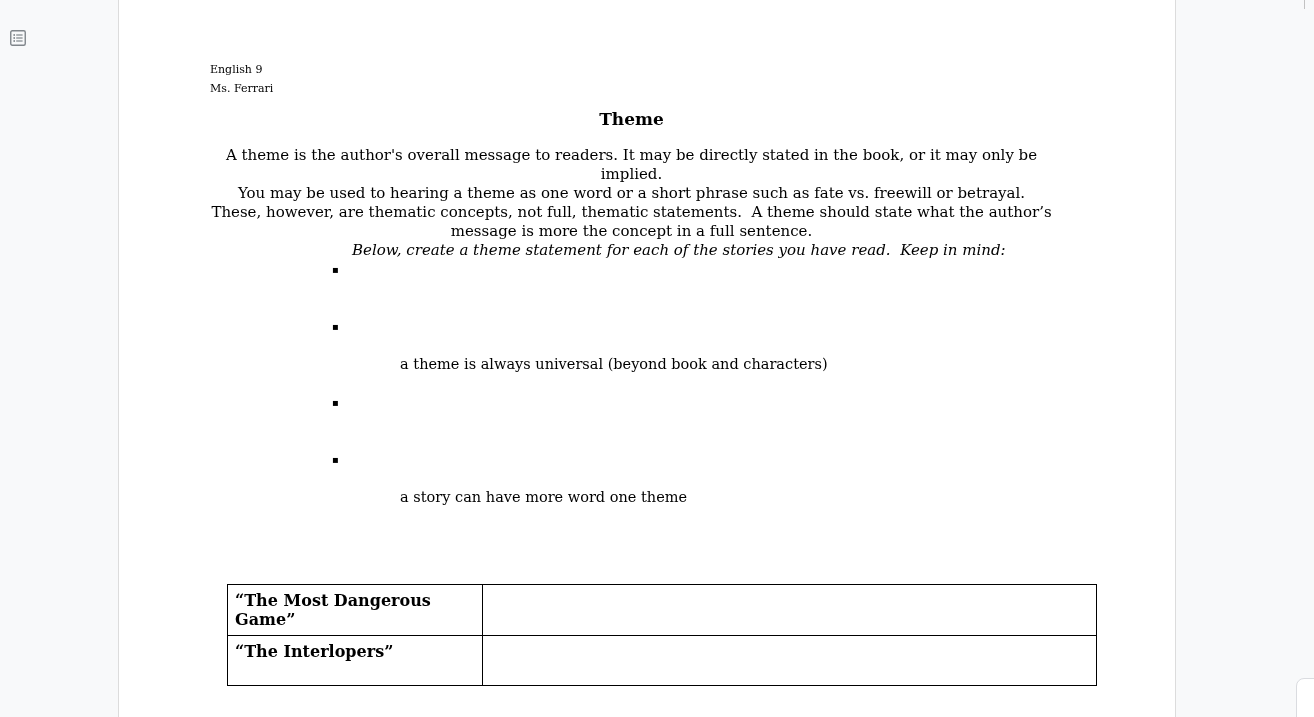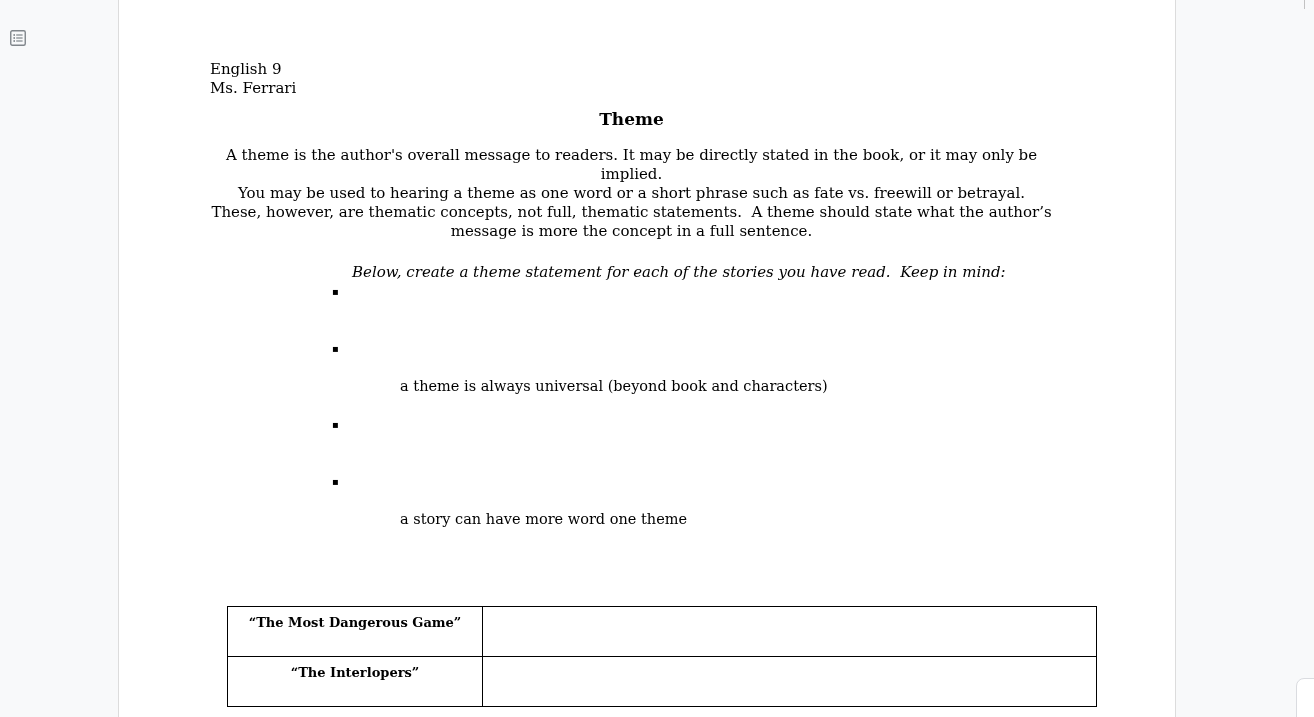--- a/index.html
+++ b/index.html
@@ -26,40 +26,39 @@
     background: #ffffff;
     border-left: 1px solid #dcdcdc;
     border-right: 1px solid #dcdcdc;
     box-sizing: border-box;
   }
   .content {
     padding: 60px 122px 0 91px;
     color: #000;
   }
   .header-line {
-    font-size: 15px;
+    font-size: 11px;
     line-height: 19px;
     white-space: pre-wrap;
   }
   .doc-title {
     text-align: center;
     font-weight: bold;
     font-size: 17px;
     line-height: 22px;
     margin-top: 10px;
   }
   .intro {
     margin-top: 16px;
     text-align: center;
     font-size: 15px;
     line-height: 19px;
   }
   .intro div { white-space: pre-wrap; }
   .instruction {
-    margin-top: 22px;
     margin-left: 142px;
     font-style: italic;
     font-size: 15px;
     line-height: 19px;
     white-space: pre-wrap;
   }
   ul.bullets {
     list-style: none;
     margin: 0;
     padding: 0;
@@ -88,23 +87,22 @@
   table.theme-table td {
     border: 1px solid #000;
     vertical-align: top;
     height: 50px;
     padding: 6px 7px;
     box-sizing: border-box;
   }
   td.story-cell {
     width: 255px;
     font-weight: bold;
-    font-size: 13px;
-    line-height: 19px;
-    text-align: center;
+    font-size: 16px;
+    line-height: 19px;
   }
   td.response-cell {
     width: 614px;
     font-size: 15px;
   }
   
   .outline-btn {
     position: absolute;
     left: 10px;
     top: 30px;

